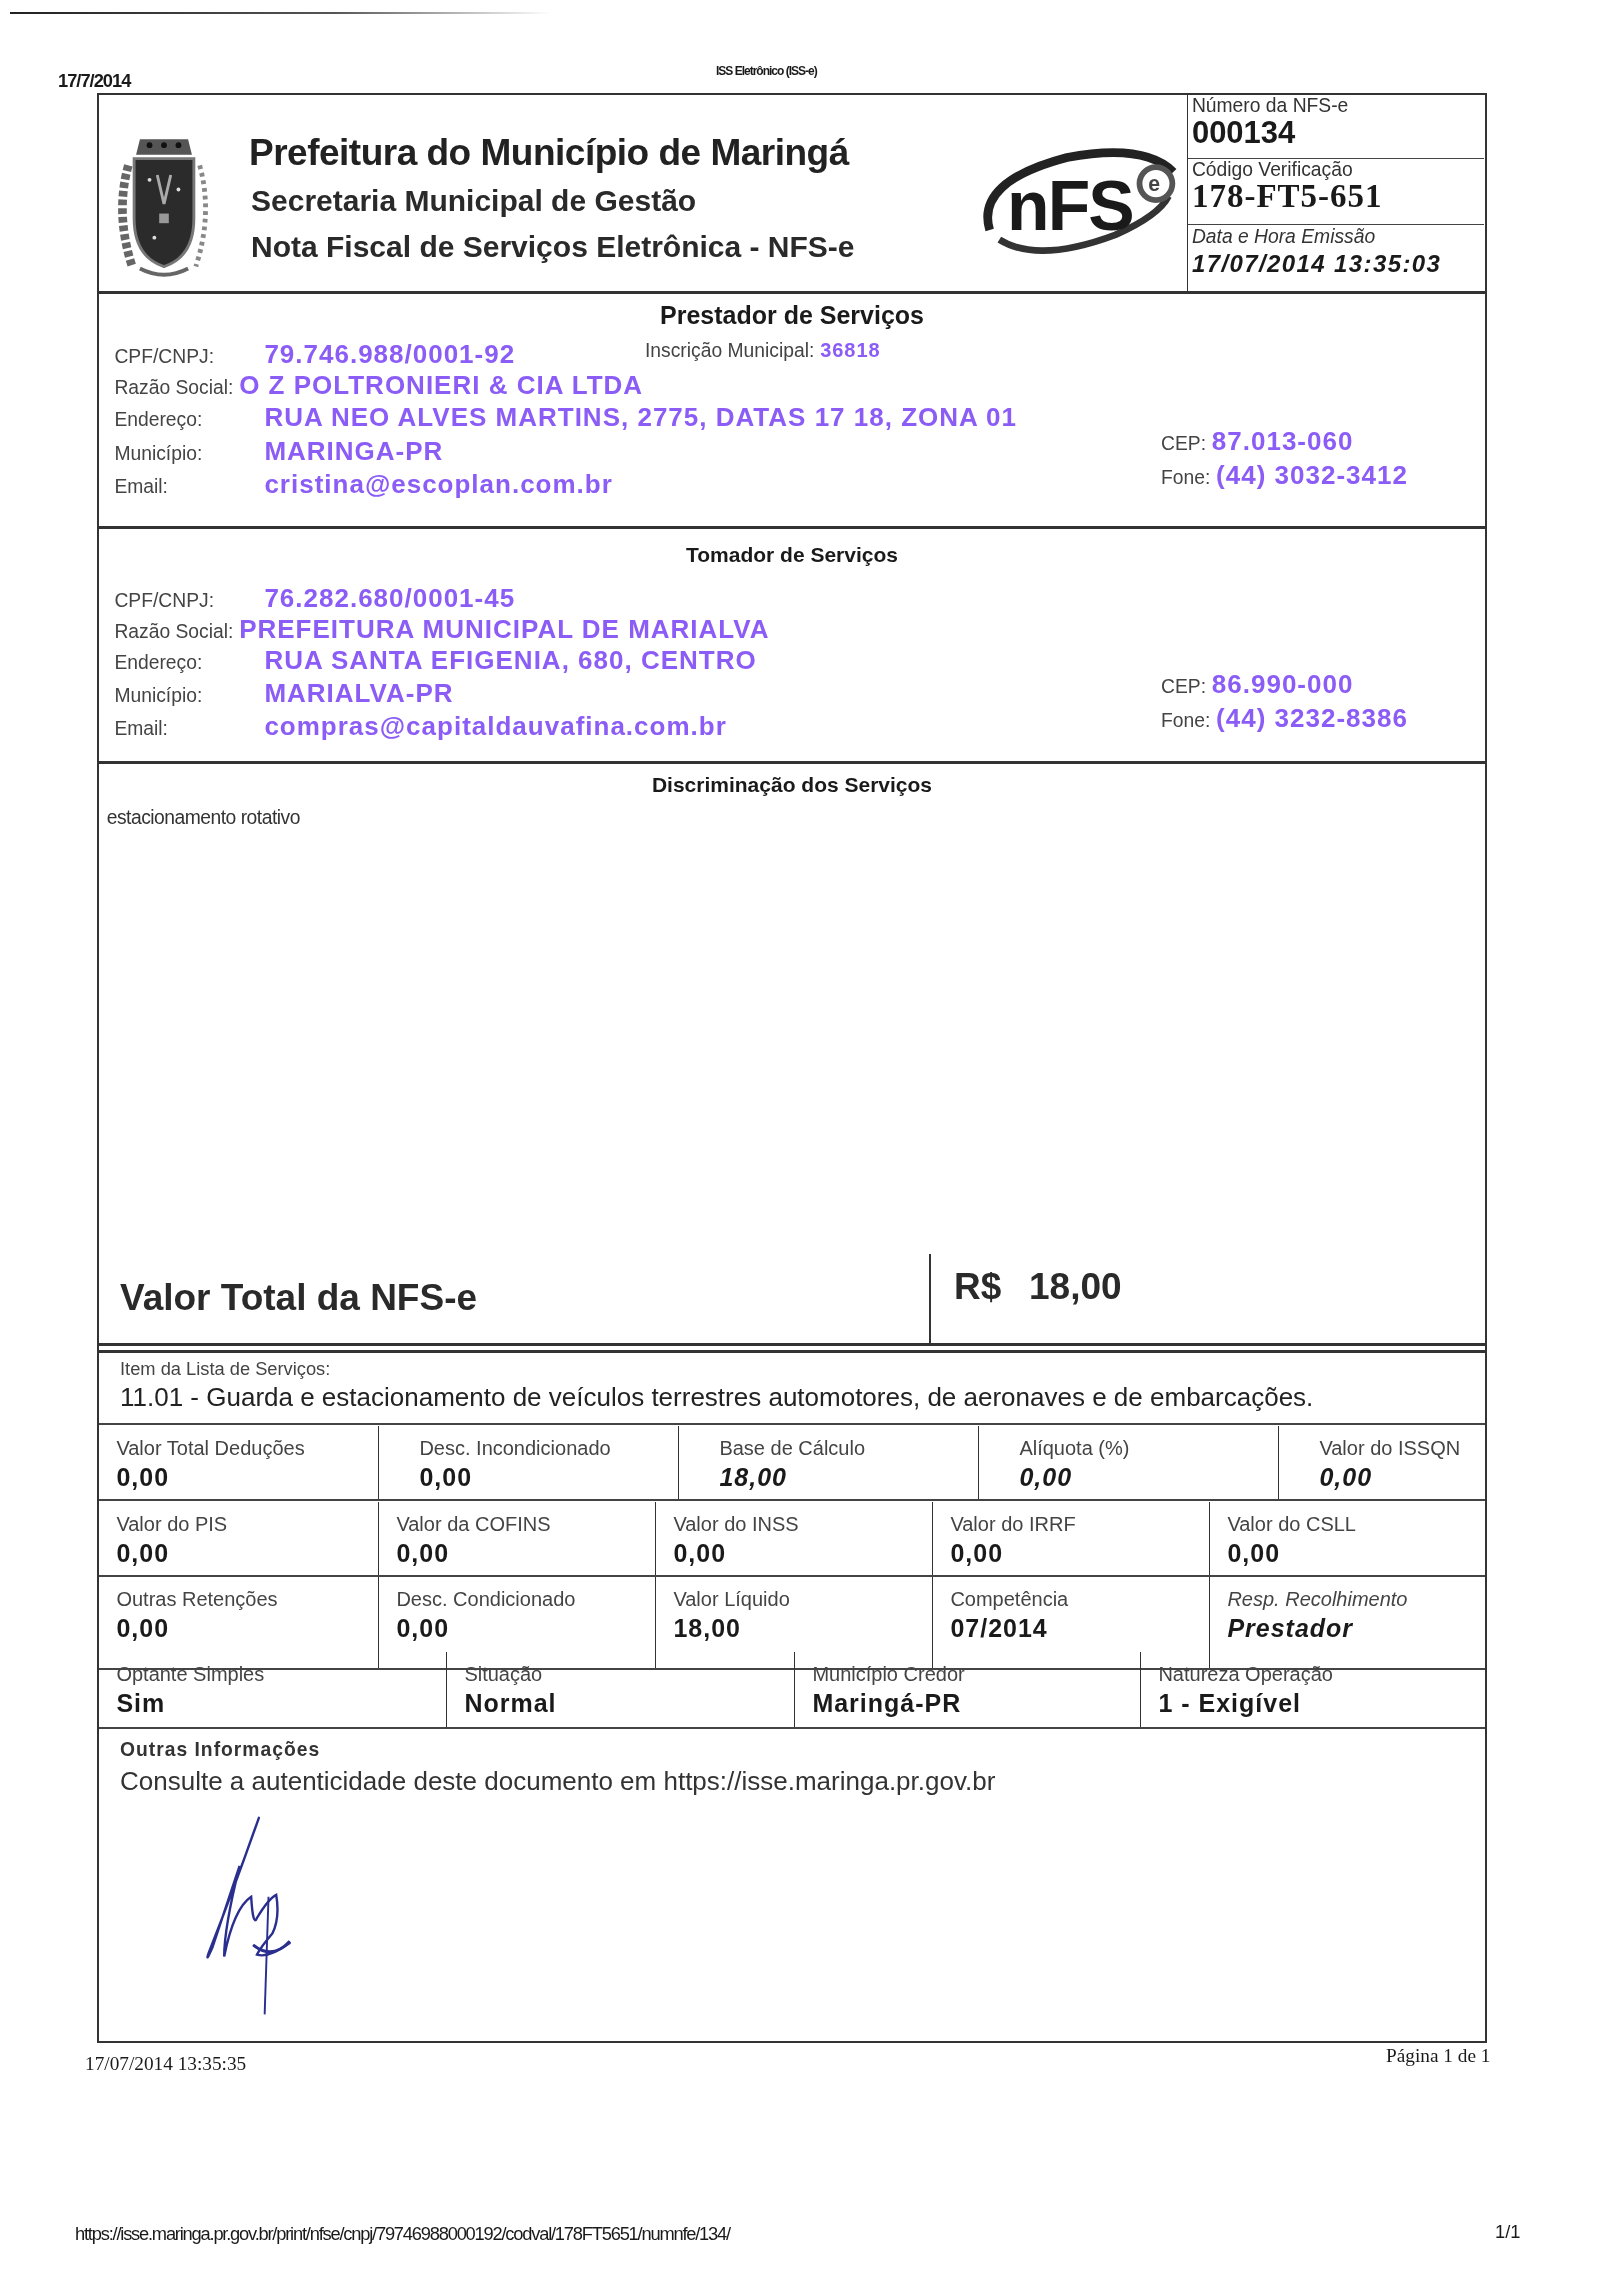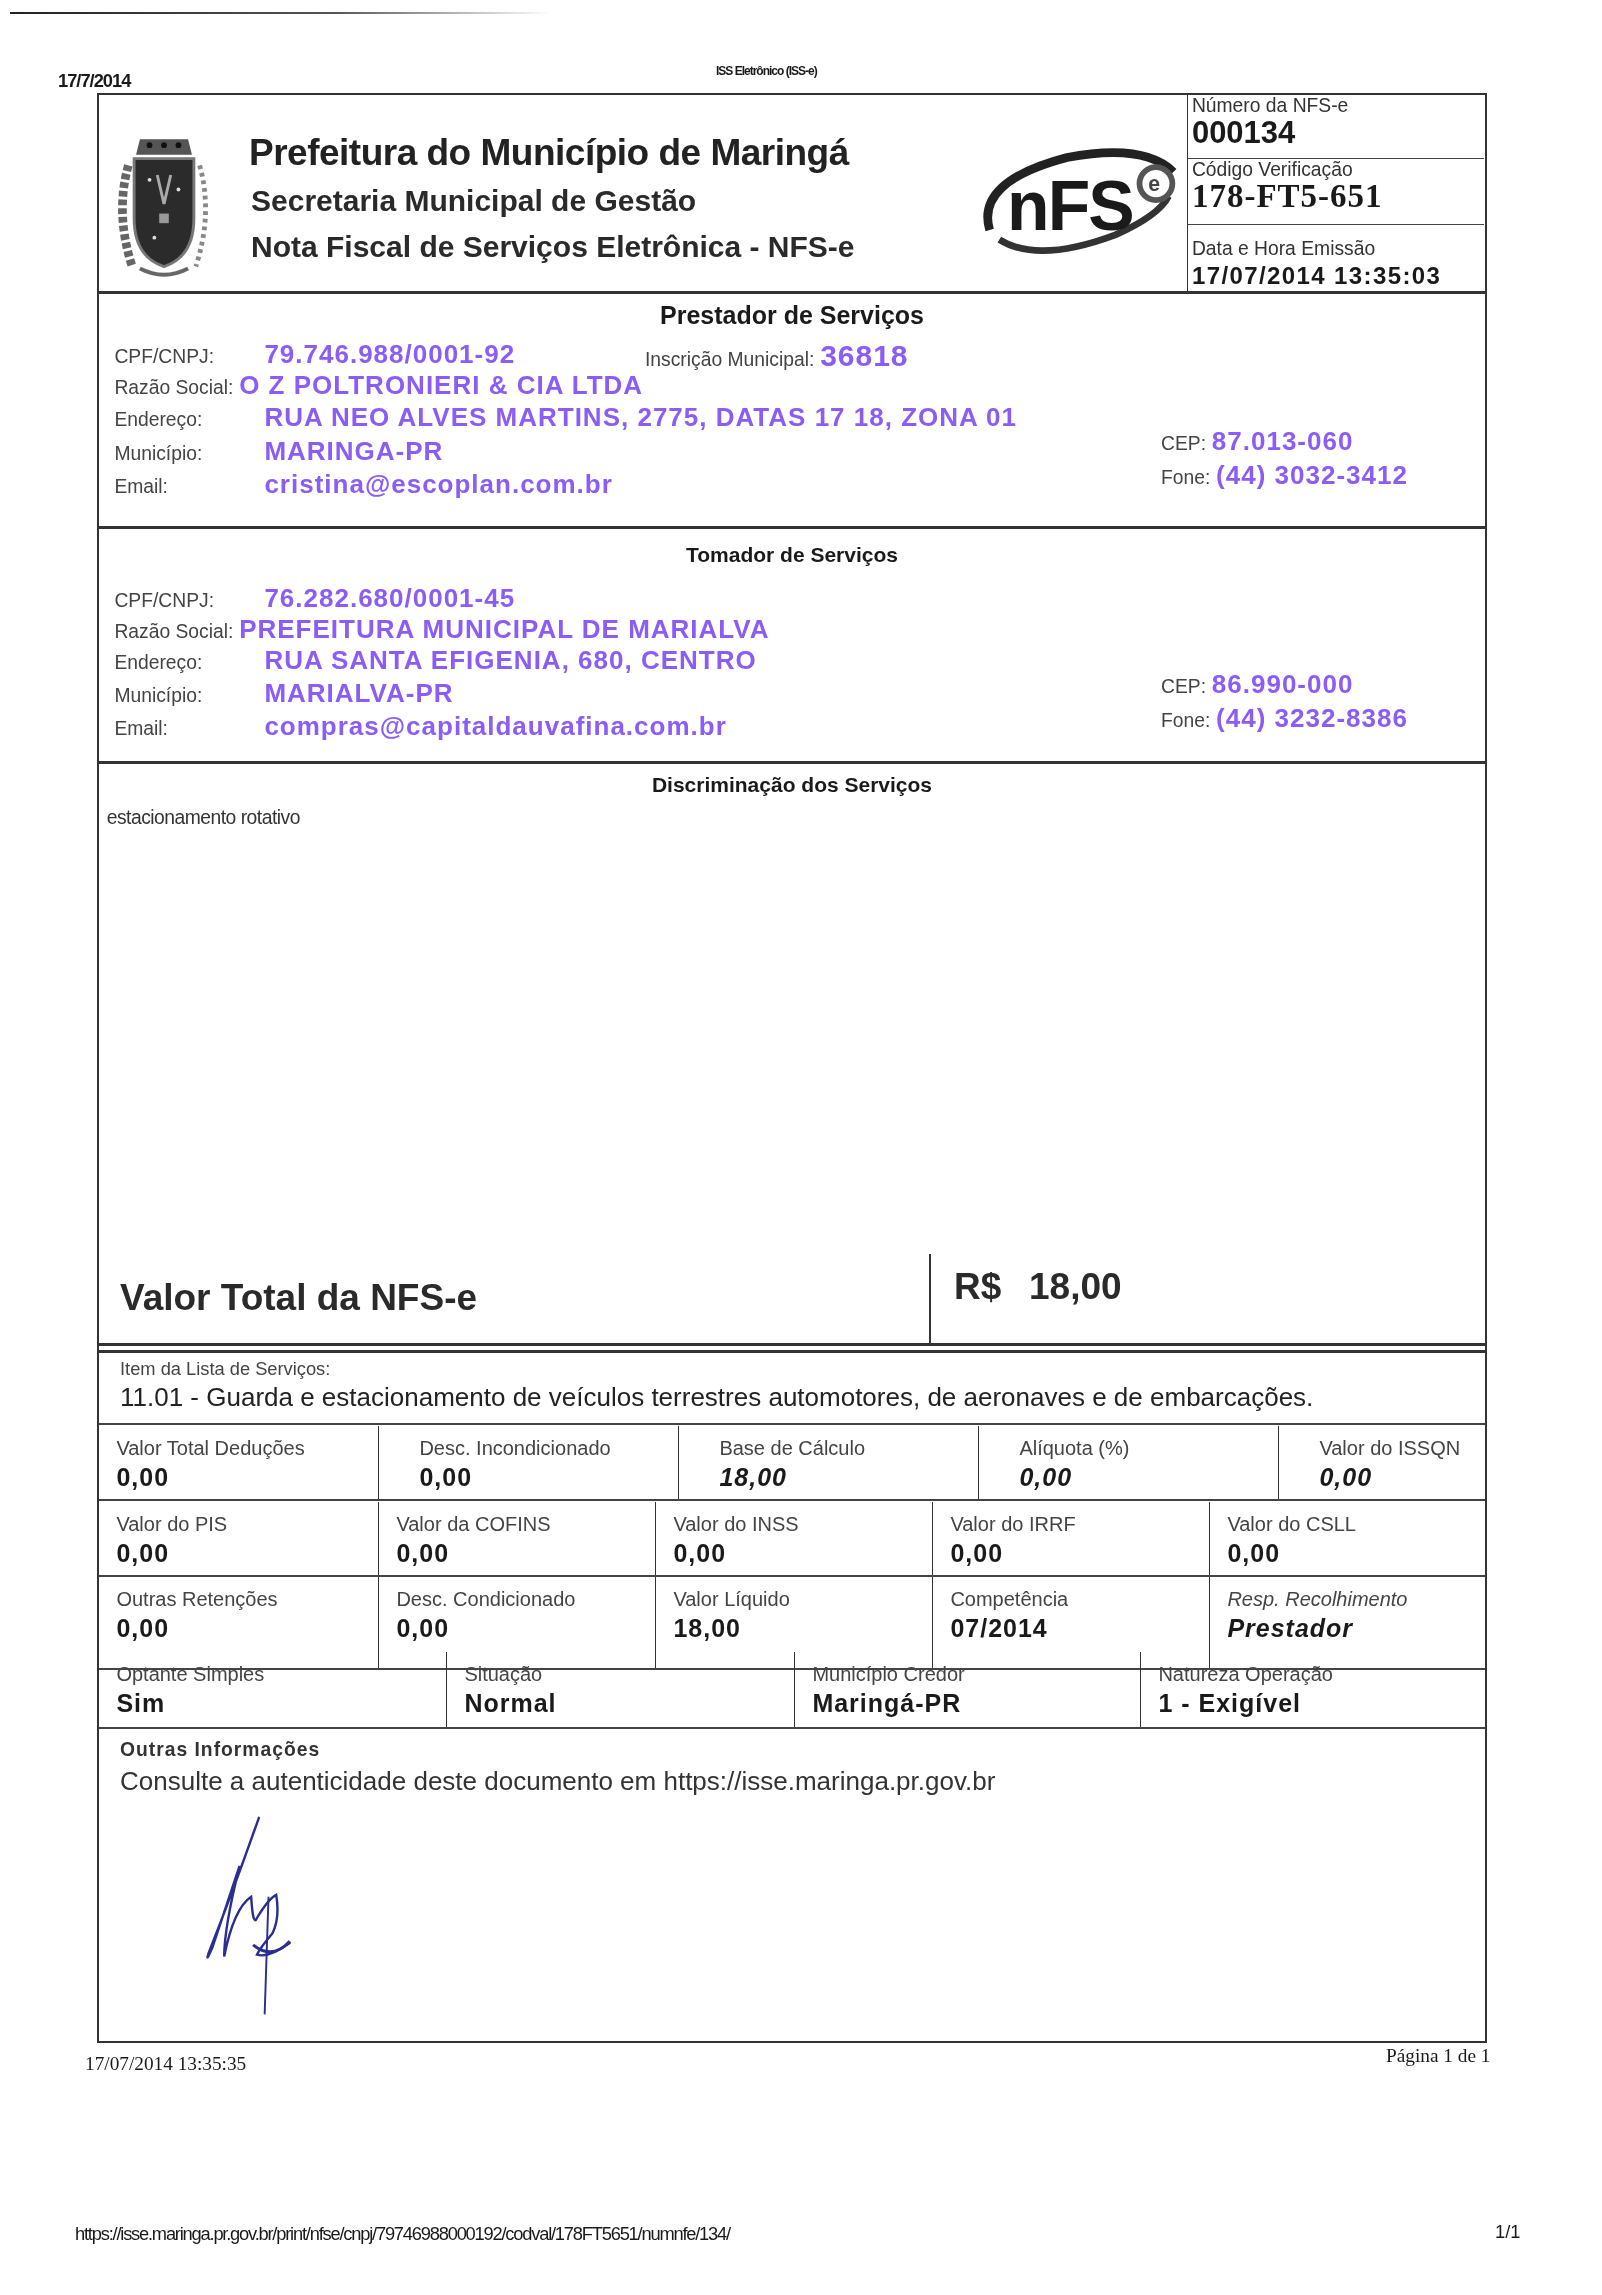--- a/index.html
+++ b/index.html
@@ -99,34 +99,34 @@
     </svg>
     <div class="meta-col">
       <div class="meta-cell" style="top:0;height:64px;">
         <span class="meta-label">Número da NFS-e</span>
         <span class="meta-value">000134</span>
       </div>
       <div class="meta-cell" style="top:64px;height:66px;">
         <span class="meta-label">Código Verificação</span>
         <span class="meta-value serif">178-FT5-651</span>
       </div>
-      <div class="meta-cell" style="top:129px;height:67px;border-bottom:none;padding-top:14px;">
+      <div class="meta-cell" style="top:129px;height:67px;border-bottom:none;padding-top:2px;font-style:italic;">
         <span class="meta-label">Data e Hora Emissão</span>
         <span class="meta-value small">17/07/2014 13:35:03</span>
       </div>
     </div>
   </div>
 
   <div class="party" style="top:196px;height:235px;">
     <div class="party-title" style="top:9.7px;font-size:25px;">Prestador de Serviços</div>
     <div class="row" style="left:15.4px;top:48px;">
       <span class="lbl">CPF/CNPJ:</span><span class="v">79.746.988/0001-92</span>
     </div>
     <div class="row" style="left:546px;top:48px;">
-      <span class="lbl tight">Inscrição Municipal:</span><span class="v" style="font-size:30px;">36818</span>
+      <span class="lbl tight">Inscrição Municipal:</span><span class="v" style="font-size:20px;">36818</span>
     </div>
     <div class="row" style="left:15.4px;top:79px;">
       <span class="lbl tight">Razão Social:</span><span class="v">O Z POLTRONIERI &amp; CIA LTDA</span>
     </div>
     <div class="row" style="left:15.4px;top:111px;">
       <span class="lbl">Endereço:</span><span class="v">RUA NEO ALVES MARTINS, 2775, DATAS 17 18, ZONA 01</span>
     </div>
     <div class="row" style="left:15.4px;top:145px;">
       <span class="lbl">Município:</span><span class="v">MARINGA-PR</span>
     </div>

